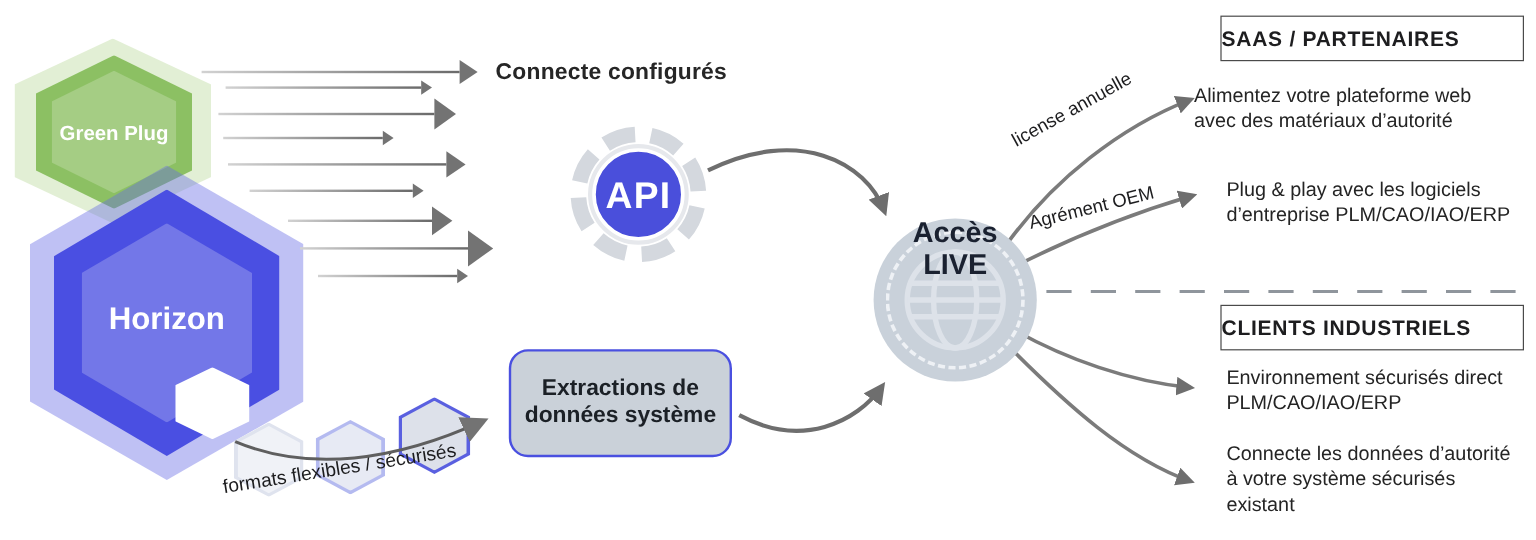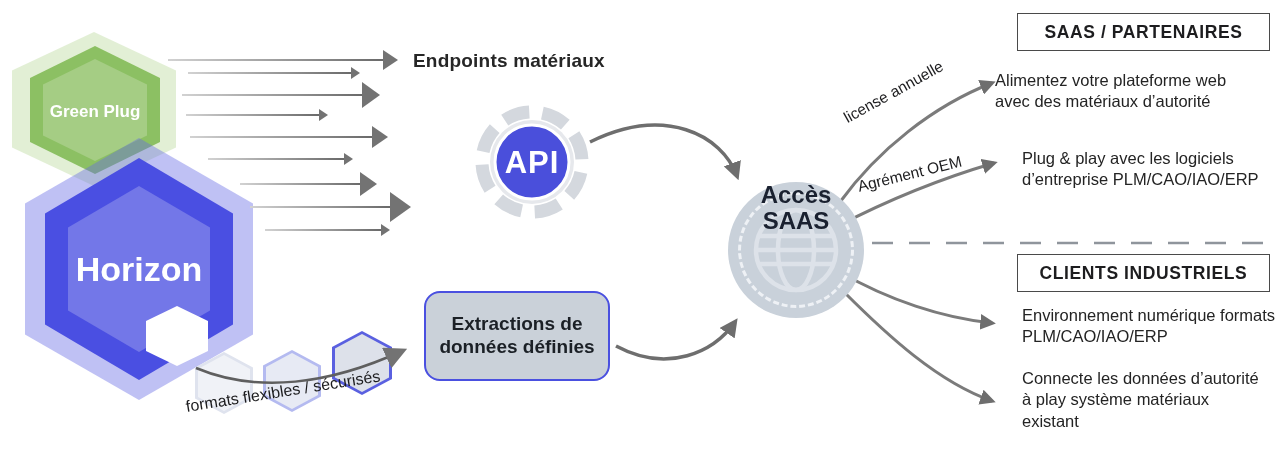--- a/index.html
+++ b/index.html
@@ -41,42 +41,42 @@
   .access-dashed{position:absolute;inset:10px;border:3px dashed #eef1f5;border-radius:50%;}
   .access-text{position:relative;z-index:2;text-align:center;font-weight:800;font-size:24px;line-height:1.08;color:#1a2130;}
   .globe{position:absolute;left:18px;top:18px;z-index:1;}
 
   
   .rot-label{position:absolute;font-size:15.5px;font-weight:500;color:#1d1d1f;white-space:nowrap;}
 
   
   .hdr-box{
     position:absolute;width:253px;height:38px;border:1.5px solid #4a4a4a;background:#ffffff;
-    display:flex;align-items:center;justify-content:center;
+    display:flex;align-items:center;justify-content:flex-start;
     font-weight:700;font-size:17.5px;letter-spacing:.6px;color:#1d1d1f;box-sizing:border-box;white-space:nowrap;
   }
   .bullet{position:absolute;font-size:16.5px;line-height:1.3;color:#242424;}
 
   .formats-label{position:absolute;left:186px;top:398px;transform:rotate(-9deg);transform-origin:left center;
     font-size:16px;color:#1c1c1e;white-space:nowrap;font-weight:500;}
 </style>
 </head>
 <body>
 
 <div class="abs hex" style="left:12px;top:32px;width:164px;height:154px;background:rgba(150,198,104,0.28);"></div>
 <div class="abs hex" style="left:30px;top:46px;width:130px;height:128px;background:#8cc063;"></div>
 <div class="abs hex" style="left:43px;top:59px;width:104px;height:102px;background:#a5cd84;"></div>
 
 <div class="abs hex" style="left:25px;top:138px;width:228px;height:262px;background:rgba(103,108,228,0.42);"></div>
 <div class="abs hex" style="left:45px;top:158px;width:188px;height:222px;background:#4a4fe2;"></div>
 <div class="abs hex" style="left:68px;top:186px;width:142px;height:166px;background:#7377e8;"></div>
 <div class="abs hex" style="left:146px;top:306px;width:62px;height:60px;background:#ffffff;"></div>
 
 <div class="abs hex-label" style="left:38px;top:102px;width:114px;font-size:17px;">Green Plug</div>
-<div class="abs hex-label" style="left:49px;top:250px;width:180px;font-size:34px;">Horizon</div>
+<div class="abs hex-label" style="left:49px;top:250px;width:180px;font-size:26px;">Horizon</div>
 
 <div class="abs hex" style="left:195px;top:352px;width:58px;height:62px;background:#dfe3ee;">
   <div class="abs hex" style="left:3px;top:3px;width:52px;height:56px;background:#f0f2f7;"></div>
 </div>
 <div class="abs hex" style="left:263px;top:350px;width:58px;height:62px;background:#b4baf0;">
   <div class="abs hex" style="left:3px;top:3px;width:52px;height:56px;background:#e7eaf4;"></div>
 </div>
 <div class="abs hex" style="left:332px;top:331px;width:60px;height:64px;background:#5a60e0;">
   <div class="abs hex" style="left:3px;top:3px;width:54px;height:58px;background:#dde1ea;"></div>
 </div>
@@ -132,57 +132,57 @@
   <path d="M196,368 C258,394 330,384 402,351" stroke="#5f5f5f" stroke-width="2.5" marker-end="url(#mhBig)"></path>
   <path d="M590,142 C665,105 722,135 737,176" stroke="#6e6e6e" stroke-width="3.5" marker-end="url(#mh)"></path>
   <path d="M616,346 C668,374 714,352 735,322" stroke="#6e6e6e" stroke-width="3.5" marker-end="url(#mh)"></path>
   <path d="M840,202 C878,150 933,106 992,83" stroke="#7b7b7b" stroke-width="3" marker-end="url(#mh)"></path>
   <path d="M838,226 C888,200 943,178 994,163" stroke="#7b7b7b" stroke-width="3" marker-end="url(#mh)"></path>
   <path d="M840,272 C888,300 943,318 992,323" stroke="#7b7b7b" stroke-width="3" marker-end="url(#mh)"></path>
   <path d="M844,292 C888,336 938,382 992,401" stroke="#7b7b7b" stroke-width="3" marker-end="url(#mh)"></path>
   <line x1="872" y1="243" x2="1272" y2="243" stroke="#8f959c" stroke-width="2.5" stroke-dasharray="21 16"></line>
 </svg>
 
-<div class="endpoints-title">Endpoints matériaux</div>
+<div class="endpoints-title">Connecte configurés</div>
 <div class="api-wrap">
   <svg width="124" height="124" viewBox="0 0 124 124">
     <circle cx="62" cy="62" r="50" stroke="#d4d8de" stroke-width="13" fill="none" stroke-dasharray="26 13.2" transform="rotate(12 62 62)"></circle>
     <circle cx="62" cy="62" r="42" fill="#e6e8ec"></circle>
     <circle cx="62" cy="62" r="37" fill="#4a4fdb" stroke="#ffffff" stroke-width="3"></circle>
     <text x="62" y="73" text-anchor="middle" fill="#ffffff" style="font-family:'Liberation Sans',sans-serif;font-weight:800;font-size:31px;letter-spacing:1px;">API</text>
   </svg>
 </div>
 
 <div class="extract-box">
-  <span>Extractions de données définies</span>
+  <span>Extractions de données système</span>
 </div>
 
 <div class="access-circle">
   <svg class="globe" width="100" height="100" viewBox="0 0 100 100">
     <g stroke="#dde2e9" stroke-width="4.5" fill="none">
       <circle cx="50" cy="50" r="40"></circle>
       <ellipse cx="50" cy="50" rx="18" ry="40"></ellipse>
       <path d="M13,36 H87"></path>
       <path d="M10,50 H90"></path>
       <path d="M13,64 H87"></path>
     </g>
   </svg>
   <div class="access-dashed"></div>
   <div class="access-text">
     <div>Accès</div>
-    <div>SAAS</div>
+    <div>LIVE</div>
   </div>
 </div>
 
 <div class="rot-label" style="left:845px;top:110px;transform:rotate(-29deg);transform-origin:left center;">license annuelle</div>
 <div class="rot-label" style="left:858px;top:178px;transform:rotate(-14deg);transform-origin:left center;">Agrément OEM</div>
 
 <div class="hdr-box" style="left:1017px;top:13px;">
   <span>SAAS / PARTENAIRES</span>
 </div>
 <div class="bullet" style="left:995px;top:70px;width:238px;">Alimentez votre plateforme web avec des matériaux d’autorité</div>
 <div class="bullet" style="left:1022px;top:148px;width:256px;">Plug &amp; play avec les logiciels d’entreprise PLM/CAO/IAO/ERP</div>
 
 <div class="hdr-box" style="left:1017px;top:254px;">
   <span>CLIENTS INDUSTRIELS</span>
 </div>
-<div class="bullet" style="left:1022px;top:305px;width:256px;">Environnement numérique formats PLM/CAO/IAO/ERP</div>
-<div class="bullet" style="left:1022px;top:368px;width:240px;">Connecte les données d’autorité à play système matériaux existant</div>
+<div class="bullet" style="left:1022px;top:305px;width:256px;">Environnement sécurisés direct PLM/CAO/IAO/ERP</div>
+<div class="bullet" style="left:1022px;top:368px;width:240px;">Connecte les données d’autorité à votre système sécurisés existant</div>
 
 </body></html>

